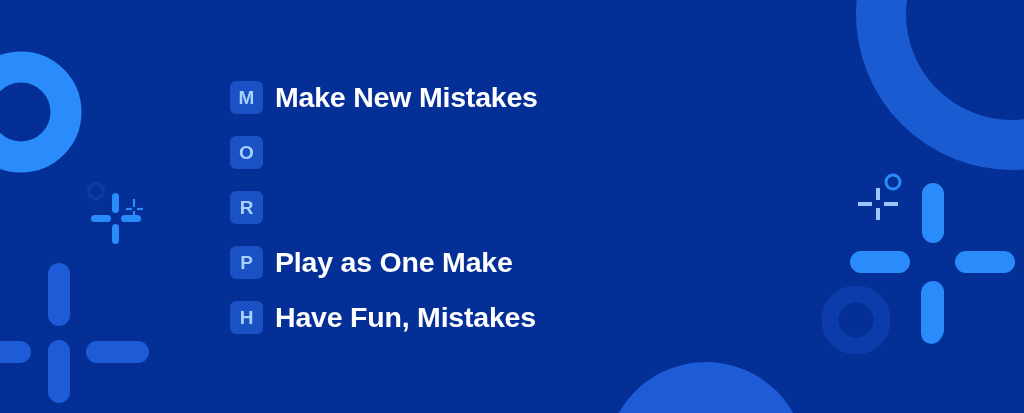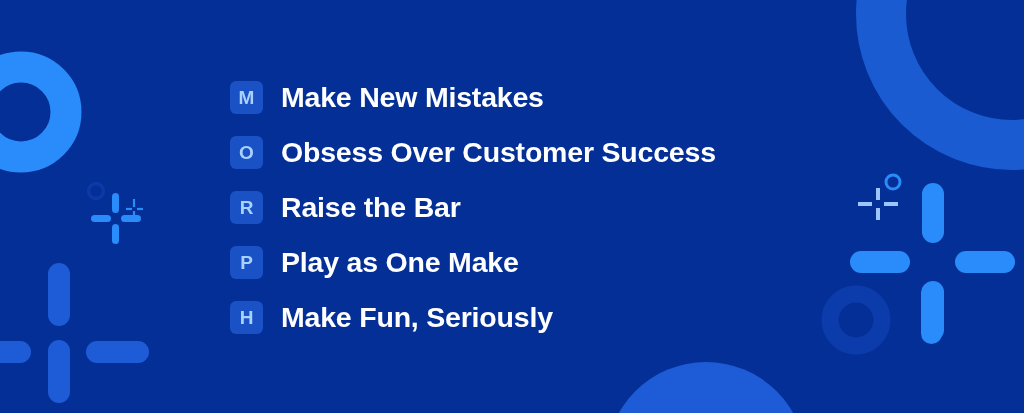--- a/index.html
+++ b/index.html
@@ -43,21 +43,21 @@
     border-radius: 6px;
     background: #1a51c4;
     color: #a9d1fd;
     font-size: 19px;
     font-weight: bold;
     line-height: 33px;
     text-align: center;
     letter-spacing: 0;
   }
   .value-label {
-    margin-left: 18px;
+    margin-left: 12px;
     color: #ffffff;
     font-size: 28.5px;
     font-weight: bold;
     letter-spacing: -0.2px;
     white-space: nowrap;
   }
 </style>
 </head>
 <body>
 
@@ -135,32 +135,30 @@
 
   <div class="values">
 
     <div class="value-row">
       <div class="badge">M</div>
       <div class="value-label">Make New Mistakes</div>
     </div>
 
     <div class="value-row">
       <div class="badge">O</div>
-      <div class="value-label">Obsess Over Customer Success</div>
     </div>
 
     <div class="value-row">
       <div class="badge">R</div>
-      <div class="value-label">Raise the Bar</div>
     </div>
 
     <div class="value-row">
       <div class="badge">P</div>
       <div class="value-label">Play as One Make</div>
     </div>
 
     <div class="value-row">
       <div class="badge">H</div>
-      <div class="value-label">Make Fun, Seriously</div>
+      <div class="value-label">Have Fun, Mistakes</div>
     </div>
 
   </div>
 </div>
 
 </body></html>

